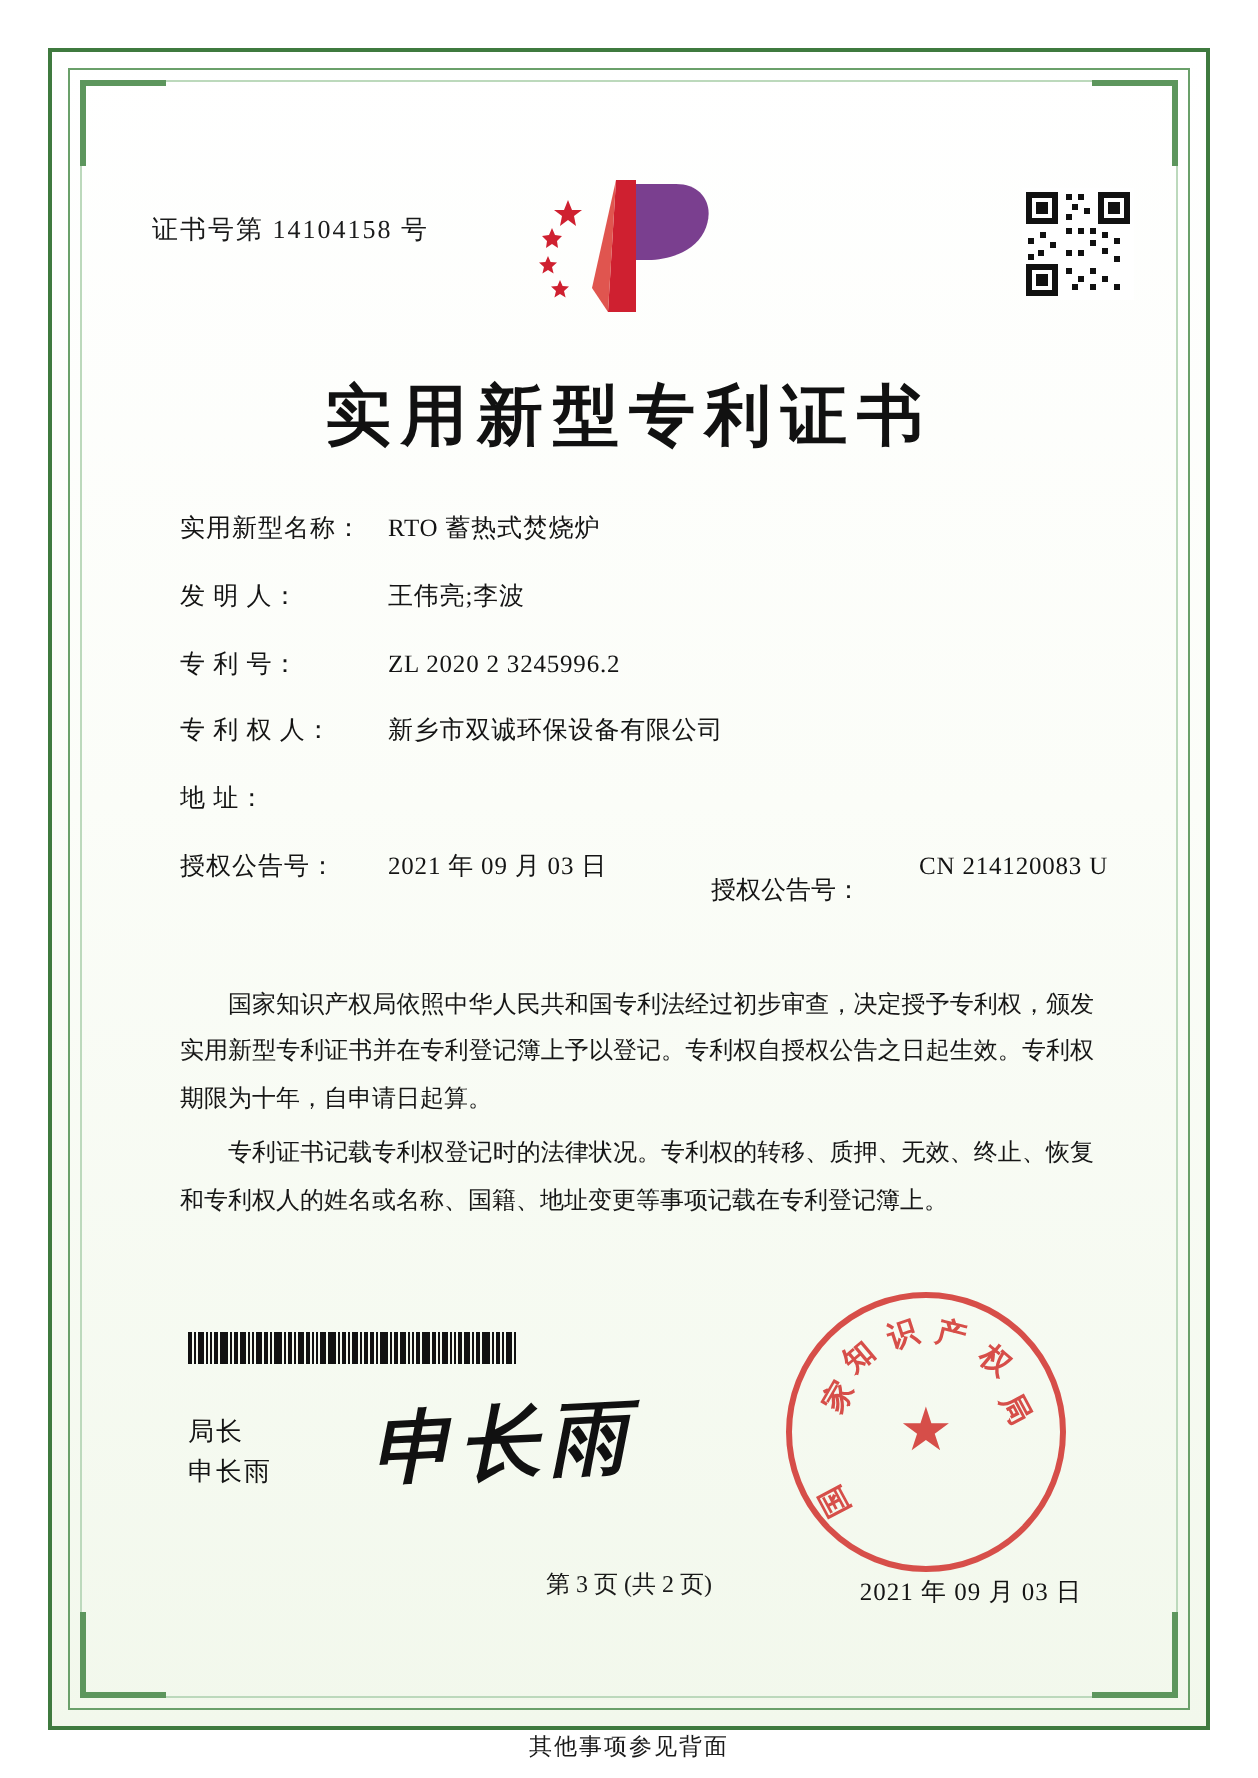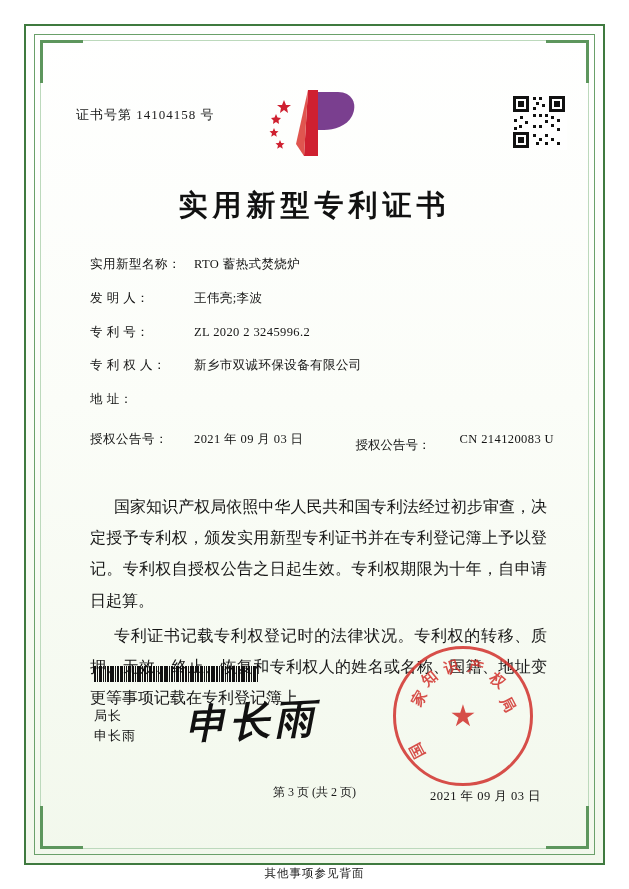--- a/index.html
+++ b/index.html
@@ -74,37 +74,37 @@
     position:absolute;
     left:50%;top:38px;
     transform:translateX(-50%);
     width:110px;height:80px;
   }
 
   .title{
     position:absolute;
     left:0;right:0;top:140px;
     text-align:center;
-    font-size:29px;
+    font-size:33px;
     letter-spacing:5px;
     color:#111;
     font-weight:bold;
     font-family:"Liberation Serif","DejaVu Serif",serif;
   }
 
   .fields{
     position:absolute;
     left:44px;right:30px;top:212px;
     font-size:12.5px;
     color:#141414;
     line-height:1.1;
   }
   .field-row{
     display:flex;
-    align-items:center;
+    align-items:flex-start;
     margin-bottom:20px;
     white-space:nowrap;
   }
   .field-label{
     width:104px;
     flex:0 0 104px;
     letter-spacing:0.5px;
   }
   .field-value{
     letter-spacing:0.4px;
@@ -113,21 +113,21 @@
   .field-row.two .second-label{
     width:104px;flex:0 0 104px;
     padding-left:52px;
     box-sizing:content-box;
     margin-top:12px;
   }
 
   .paragraphs{
     position:absolute;
     left:44px;right:36px;top:445px;
-    font-size:16px;
+    font-size:12px;
     line-height:1.95;
     color:#161616;
     text-align:justify;
   }
   .paragraphs p{margin:0 0 4px 0;text-indent:24px;}
 
   
   .barcode{
     position:absolute;
     left:48px;top:620px;

